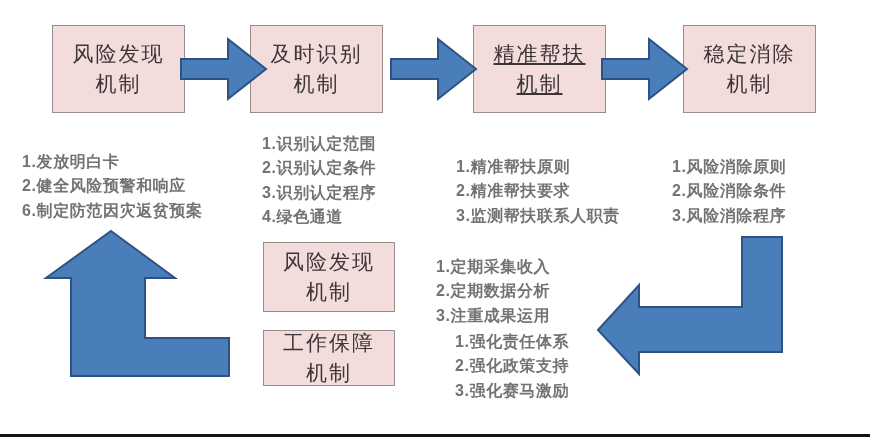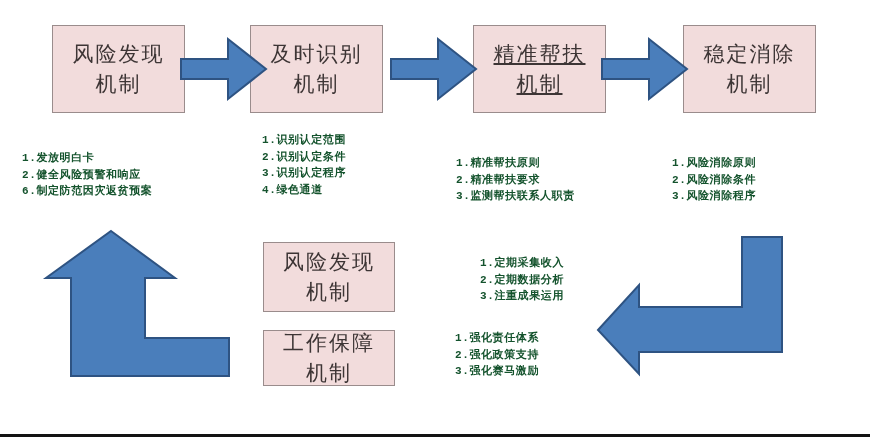--- a/index.html
+++ b/index.html
@@ -33,25 +33,25 @@
     letter-spacing: 2px;
     white-space: nowrap;
     font-family: "Liberation Serif", "DejaVu Serif", serif;
   }
   .pbox .l1 { display: block; }
   .pbox .l2 { display: block; }
 
   
   .blist {
     position: absolute;
-    color: #14532d;
-    font-size: 11px;
+    color: #737373;
+    font-size: 16px;
     line-height: 1.52;
     white-space: nowrap;
-    font-family: Liberation Mono, monospace;
+    font-family: Liberation Sans, sans-serif;
     font-weight: 600;
   }
   .blist div { letter-spacing: 0.6px; }
 
   
   .arrowwrap { position: absolute; }
   .arrowwrap svg { display: block; }
 
   
   #bottom-rule {
@@ -124,21 +124,21 @@
     <div>2.精准帮扶要求</div>
     <div>3.监测帮扶联系人职责</div>
   </div>
 
   <div class="blist" style="left:672px; top:155px;">
     <div>1.风险消除原则</div>
     <div>2.风险消除条件</div>
     <div>3.风险消除程序</div>
   </div>
 
-  <div class="blist" style="left:480px; top:255px;">
+  <div class="blist" style="left:436px; top:255px;">
     <div>1.定期采集收入</div>
     <div>2.定期数据分析</div>
     <div>3.注重成果运用</div>
   </div>
 
   <div class="blist" style="left:455px; top:330px;">
     <div>1.强化责任体系</div>
     <div>2.强化政策支持</div>
     <div>3.强化赛马激励</div>
   </div>

